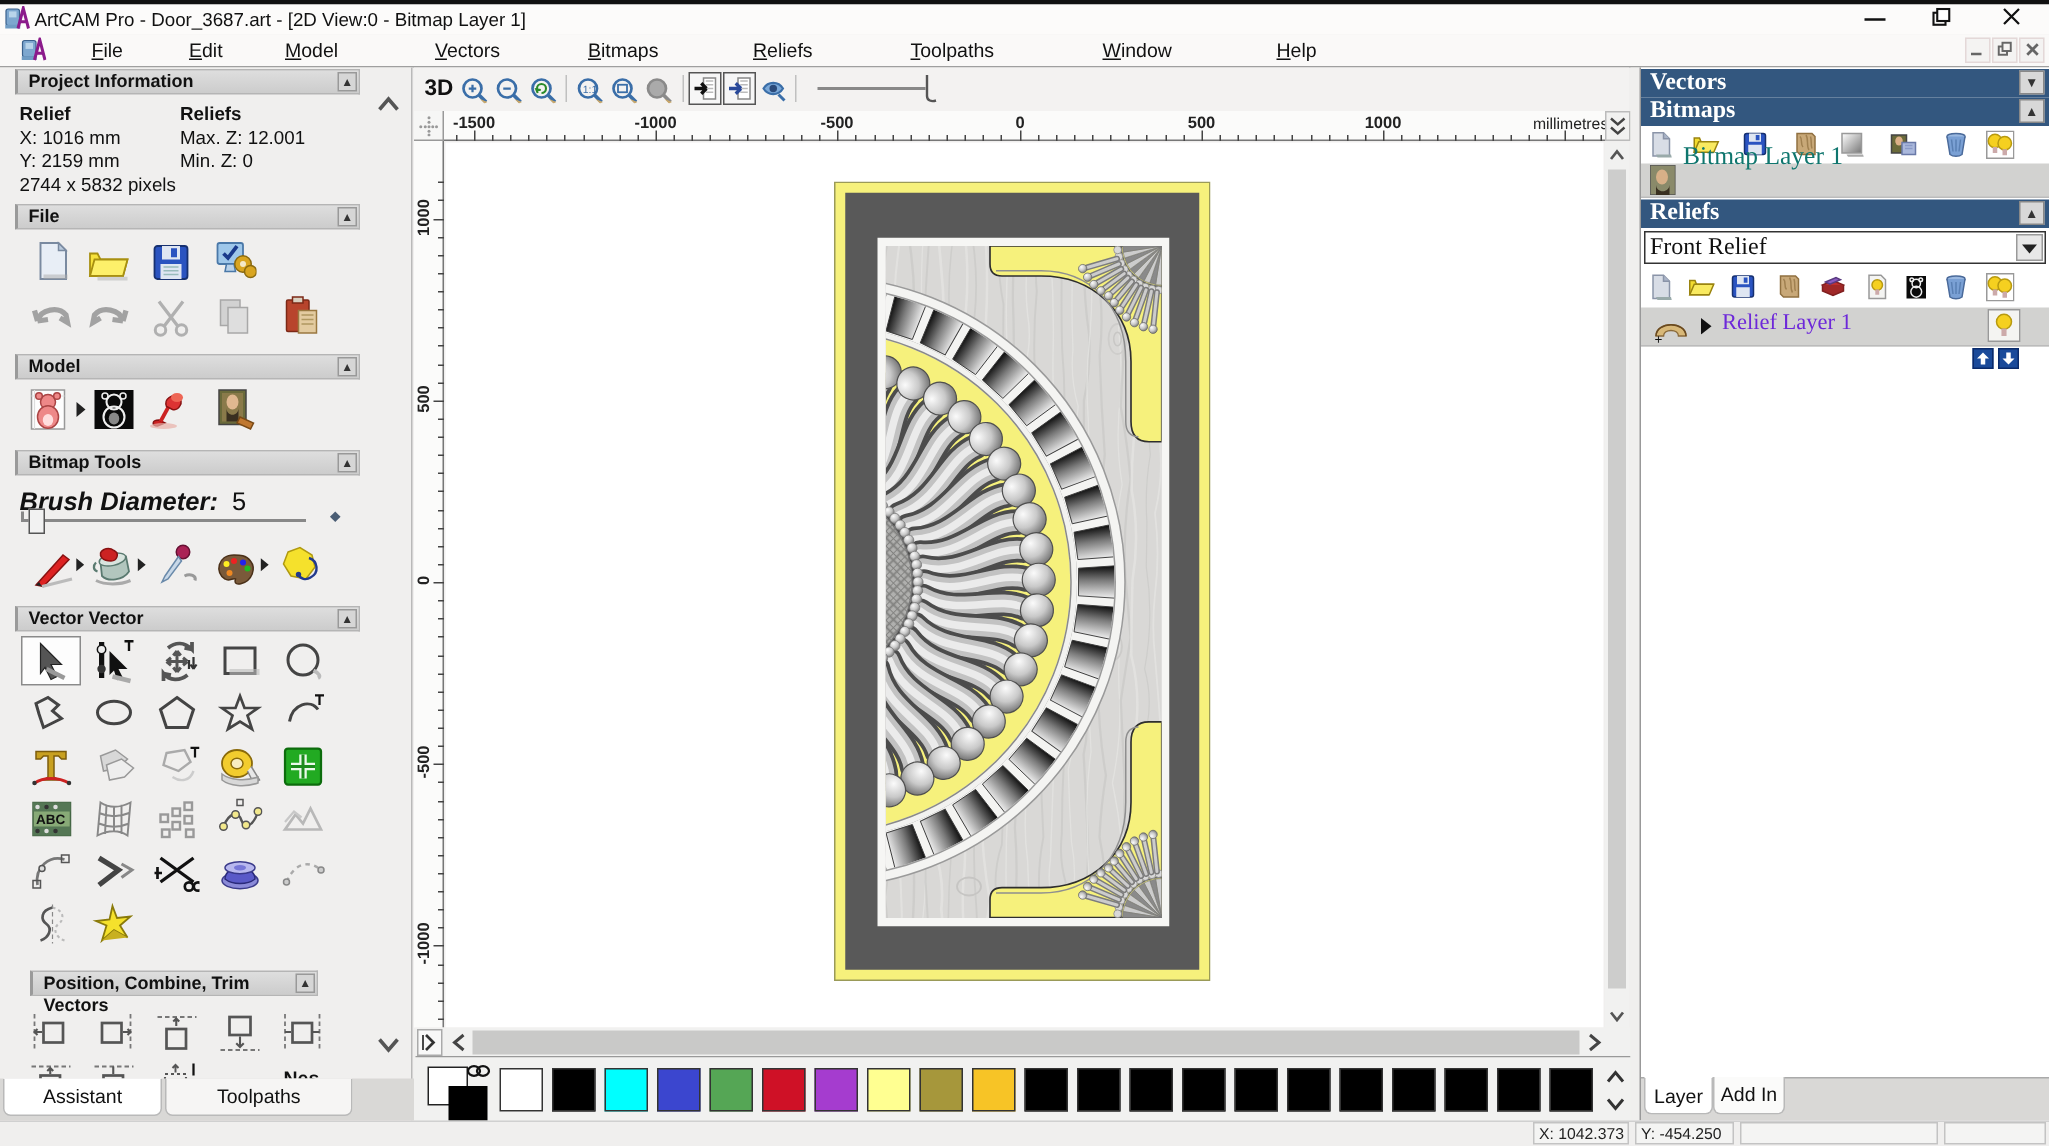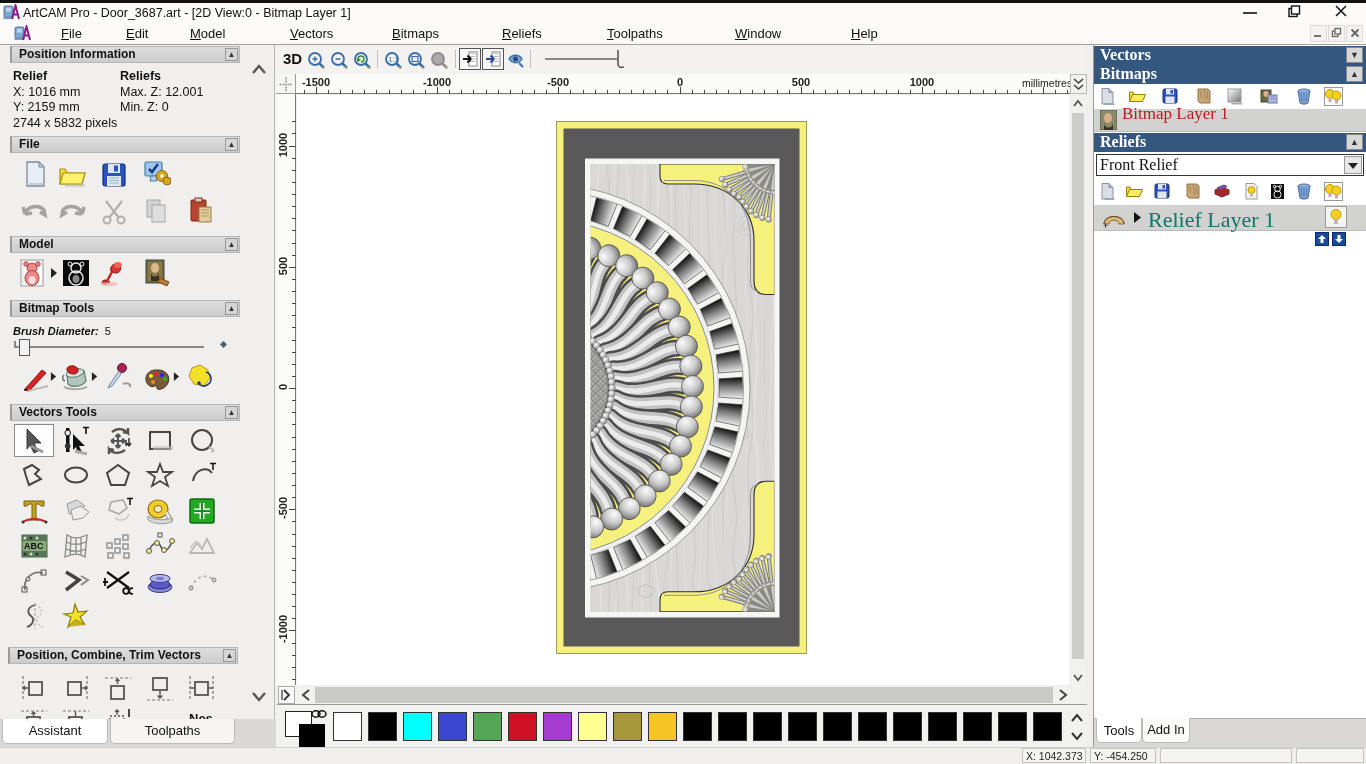--- a/index.html
+++ b/index.html
@@ -55,35 +55,35 @@
     <path d="M41.5 4.5 L48.5 11.5 M48.5 4.5 L41.5 11.5" stroke="#666" stroke-width="1.8"></path>
   </svg>
 <div class="abs" style="left:0;top:45px;width:275px;height:702px;background:#f0efee;border-right:1px solid #b9b9b9"></div>
 <div class="abs" style="left:250px;top:60px;width:18px;height:640px;background:#f0efee"></div>
 <svg class="abs" style="left:251px;top:62px" width="16" height="16" viewBox="0 0 16 16">
     <path d="M2 11 L8 4 L14 11" fill="none" stroke="#555" stroke-width="2.4"></path>
   </svg>
 <svg class="abs" style="left:251px;top:688px" width="16" height="16" viewBox="0 0 16 16">
     <path d="M2 5 L8 12 L14 5" fill="none" stroke="#555" stroke-width="2.4"></path>
   </svg>
-<div class="hdr" style="left:10px;top:46px;width:230px"><span>Position Information</span><div class="hbtn">▲</div></div>
+<div class="hdr" style="left:10px;top:46px;width:230px"><span>Project Information</span><div class="hbtn">▲</div></div>
 <div class="abs" style="left:13px;top:69px;font-size:12.5px;color:#111;line-height:15.5px">
 <b>Relief</b><br>X: 1016 mm<br>Y: 2159 mm<br>2744 x 5832 pixels</div>
 <div class="abs" style="left:120px;top:69px;font-size:12.5px;color:#111;line-height:15.5px">
 <b>Reliefs</b><br>Max. Z: 12.001<br>Min. Z: 0</div>
 <div class="hdr" style="left:10px;top:136px;width:230px"><span>File</span><div class="hbtn">▲</div></div>
 <div class="hdr" style="left:10px;top:236px;width:230px"><span>Model</span><div class="hbtn">▲</div></div>
 <div class="hdr" style="left:10px;top:300px;width:230px"><span>Bitmap Tools</span><div class="hbtn">▲</div></div>
-<div class="abs" style="left:13px;top:325px;font-size:11px;color:#111"><b><i>Brush Diameter:</i></b>&nbsp; 5</div>
+<div class="abs" style="left:13px;top:325px;font-size:17px;color:#111"><b><i>Brush Diameter:</i></b>&nbsp; 5</div>
 <div class="abs" style="left:14px;top:346px;width:190px;height:1.5px;background:#888"></div>
 <div class="abs" style="left:14px;top:341px;width:1.5px;height:7px;background:#888"></div>
 <div class="abs" style="left:19px;top:339px;width:11px;height:17px;background:#f2f2f2;border:1.5px solid #555"></div>
 <div class="abs" style="left:221px;top:342px;width:5px;height:5px;background:#4a5d74;transform:rotate(45deg)"></div>
-<div class="hdr" style="left:10px;top:404px;width:230px"><span>Vectors Tools</span><div class="hbtn">▲</div></div>
-<div class="hdr" style="left:8px;top:647px;width:230px"><span>Position, Combine, Trim Vectors</span><div class="hbtn">▲</div></div>
+<div class="hdr" style="left:10px;top:404px;width:230px"><span>Vector Vector</span><div class="hbtn">▲</div></div>
+<div class="hdr" style="left:20px;top:647px;width:192px"><span>Position, Combine, Trim Vectors</span><div class="hbtn">▲</div></div>
 <div class="abs" style="left:0;top:719px;width:276px;height:28px;background:#d9d8d6;z-index:5"></div>
 <div class="tab" style="left:2px;top:719px;width:106px">Assistant</div>
 <div class="tab" style="left:110px;top:719px;width:125px;background:#f6f5f4">Toolpaths</div>
 <svg class="icon" style="left:50px;top:268px" width="8" height="10" viewBox="0 0 8 10">
     <path d="M1 0 L7 5 L1 10 Z" fill="#222"></path>
   </svg>
 <svg class="icon" style="left:50px;top:372px" width="7" height="9" viewBox="0 0 8 10">
     <path d="M1 0 L7 5 L1 10 Z" fill="#222"></path>
   </svg>
 <svg class="icon" style="left:91px;top:372px" width="7" height="9" viewBox="0 0 8 10">
@@ -1093,21 +1093,21 @@
     <circle cx="12.5" cy="8.5" r="4.5" fill="#f5d020" stroke="#b89a10"></circle>
     <rect x="4.5" y="11" width="3" height="4" fill="#caa"></rect>
     <rect x="11" y="12.5" width="3" height="4" fill="#caa"></rect>
   </svg>
 <div class="abs" style="left:1094px;top:109px;width:272px;height:23px;background:#d2d2d0;border-bottom:1px solid #bbb"></div>
 <svg class="abs" style="left:1100px;top:110px" width="17" height="20" viewBox="0 0 17 20">
     <rect width="17" height="20" fill="#8a8a6a" stroke="#555"></rect>
     <ellipse cx="8" cy="8" rx="4" ry="5" fill="#d8b088"></ellipse>
     <path d="M4 13 C4 19,13 19,13 13 V20 H4 Z" fill="#3a3020"></path>
   </svg>
-<div class="abs" style="left:1122px;top:104px;font-size:17px;color:#b91c1c;font-family:'Liberation Serif',serif">Bitmap Layer 1</div>
+<div class="abs" style="left:1122px;top:94px;font-size:17px;color:#0f766e;font-family:'Liberation Serif',serif">Bitmap Layer 1</div>
 <div class="abs" style="left:1094px;top:133px;width:272px;height:19px;background:#33577f;color:#fff;font-weight:bold;font-size:16px;font-family:'Liberation Serif',serif;padding-left:6px">Reliefs</div>
 <div class="abs" style="left:1346px;top:134px;width:17px;height:16px;background:#d8d8d8;border:1px solid #888;text-align:center;font-size:9px;line-height:15px;color:#333">▲</div>
 <div class="abs" style="left:1096px;top:154px;width:268px;height:22px;background:#fff;border:1.5px solid #333"></div>
 <div class="abs" style="left:1100px;top:156px;font-size:16px;color:#111;font-family:'Liberation Serif',serif">Front Relief</div>
 <div class="abs" style="left:1344px;top:156px;width:18px;height:18px;background:#e8e8e8;border:1px solid #999"></div>
 <svg class="abs" style="left:1347px;top:162px" width="12" height="8" viewBox="0 0 12 8">
     <path d="M1 1 L6 7 L11 1 Z" fill="#222"></path>
   </svg>
 <svg class="abs" style="left:1098px;top:182px" width="19" height="19" viewBox="0 0 19 19">
     <path d="M4 1.5 H11 L15 5.5 V17 H4 Z" fill="#d8dde6" stroke="#8a94a8" stroke-width="1"></path>
@@ -1159,33 +1159,33 @@
   </svg>
 <div class="abs" style="left:1094px;top:205px;width:272px;height:26px;background:#d2d2d0;border-bottom:1px solid #bbb"></div>
 <svg class="abs" style="left:1102px;top:208px" width="26" height="22" viewBox="0 0 26 22">
     <path d="M2 16 C2 6,22 6,22 16 L17 16 C17 11,7 11,7 16 Z" fill="#d8b878" stroke="#8a6a3a"></path>
     <path d="M2 16 C2 6,22 6,22 16" fill="none" stroke="#6a4a20"></path>
     <text x="1" y="21" font-size="9" fill="#111">+</text>
   </svg>
 <svg class="abs" style="left:1133px;top:212px" width="9" height="11" viewBox="0 0 9 11">
     <path d="M1 0 L8 5.5 L1 11 Z" fill="#111"></path>
   </svg>
-<div class="abs" style="left:1148px;top:207px;font-size:22px;color:#0f766e;font-family:'Liberation Serif',serif">Relief Layer 1</div>
+<div class="abs" style="left:1148px;top:207px;font-size:15px;color:#6d28d9;font-family:'Liberation Serif',serif">Relief Layer 1</div>
 <div class="abs" style="left:1325px;top:206px;width:22px;height:22px;background:#f4f4f2;border:1px solid #999"></div>
 <svg class="abs" style="left:1329px;top:208px" width="14" height="18" viewBox="0 0 14 18">
     <circle cx="7" cy="6.5" r="5" fill="#f5d020" stroke="#b89a10"></circle>
     <rect x="5.3" y="11" width="3.4" height="5" fill="#caa"></rect>
   </svg>
 <div class="abs" style="left:1315px;top:232px;width:14px;height:14px;background:#1a4a9a;border:1px solid #0a2a6a"></div>
 <svg class="abs" style="left:1317px;top:234px" width="10" height="10" viewBox="0 0 10 10">
     <path d="M5 1 L9 5 H6.5 V9 H3.5 V5 H1 Z" fill="#fff"></path>
   </svg>
 <div class="abs" style="left:1332px;top:232px;width:14px;height:14px;background:#1a4a9a;border:1px solid #0a2a6a"></div>
 <svg class="abs" style="left:1334px;top:234px" width="10" height="10" viewBox="0 0 10 10">
     <path d="M5 9 L1 5 H3.5 V1 H6.5 V5 H9 Z" fill="#fff"></path>
   </svg>
 <div class="abs" style="left:1094px;top:718px;width:272px;height:29px;background:#d9d8d6;border-top:1px solid #aaa"></div>
-<div class="tab" style="left:1096px;top:718px;width:46px;border-top:1px solid #fff">Tools</div>
+<div class="tab" style="left:1096px;top:718px;width:46px;border-top:1px solid #fff">Layer</div>
 <div class="tab" style="left:1142px;top:718px;width:48px;background:#fbfbfa">Add In</div>
 <div class="abs" style="left:0;top:747px;width:1366px;height:17px;background:#f0efee;border-top:1px solid #d0d0d0"></div>
 <div class="sbox" style="left:1022px;top:748px;width:64px">X: 1042.373</div>
 <div class="sbox" style="left:1090px;top:748px;width:66px">Y: -454.250</div>
 <div class="sbox" style="left:1160px;top:748px;width:132px"></div>
 <div class="sbox" style="left:1296px;top:748px;width:68px"></div>
 </body></html>

